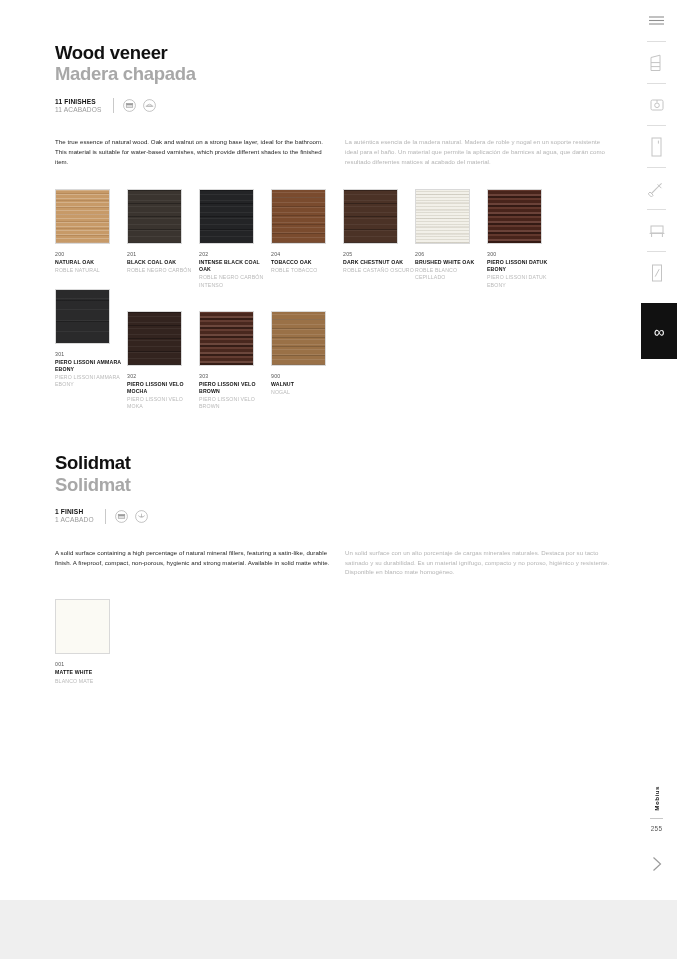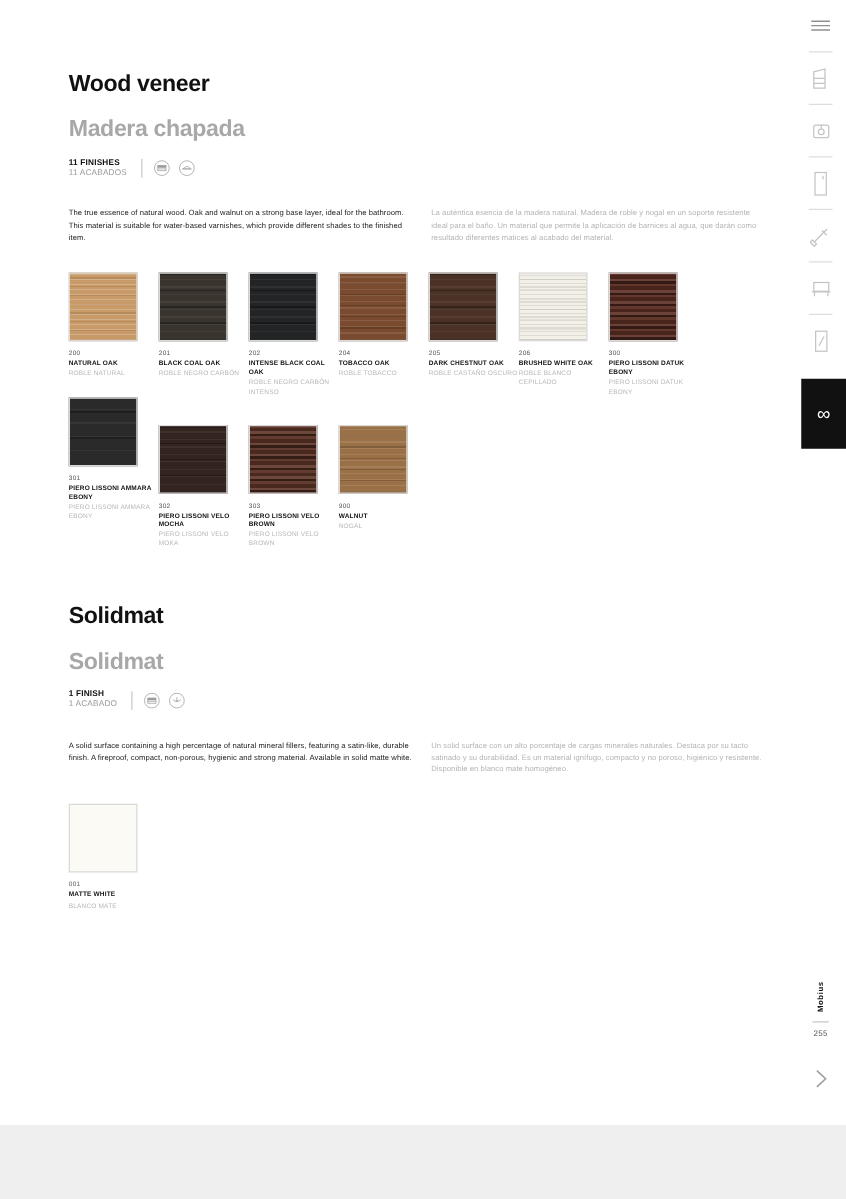--- a/index.html
+++ b/index.html
@@ -20,21 +20,20 @@
   #content { position: absolute; left: 55px; top: 0; width: 570px; }
 
   
   .sect-title-en {
     font-size: 18.5px; font-weight: bold; color: #111; letter-spacing: -0.3px;
     line-height: 1.15;
   }
   .sect-title-es {
     font-size: 18.5px; font-weight: bold; color: #a8a8a8; letter-spacing: -0.3px;
     line-height: 1.15;
-    margin-top: 15px;
   }
 
   
   .finish-row { display: flex; align-items: center; margin-top: 13px; }
   .finish-count { line-height: 1.28; }
   .fc-en { font-size: 6.6px; font-weight: bold; color: #111; letter-spacing: 0.15px; }
   .fc-es { font-size: 6.6px; color: #9a9a9a; letter-spacing: 0.15px; }
   .vdiv { width: 1px; height: 15px; background: #c9c9c9; margin: 0 9px 0 11px; }
   .app-icons { display: flex; align-items: center; gap: 7px; }
   .app-icons svg { display: block; }
@@ -106,21 +105,21 @@
   }
 </style>
 </head>
 <body>
 
 <div id="viewer">
 
   <div id="page">
     <div id="content">
 
-      <div style="padding-top:56px;">
+      <div style="padding-top:42px;">
         <div class="sect-title-en">Wood veneer</div>
         <div class="sect-title-es">Madera chapada</div>
 
         <div class="finish-row">
           <div class="finish-count">
             <div class="fc-en">11 FINISHES</div>
             <div class="fc-es">11 ACABADOS</div>
           </div>
           <div class="vdiv"></div>
           <div class="app-icons">

